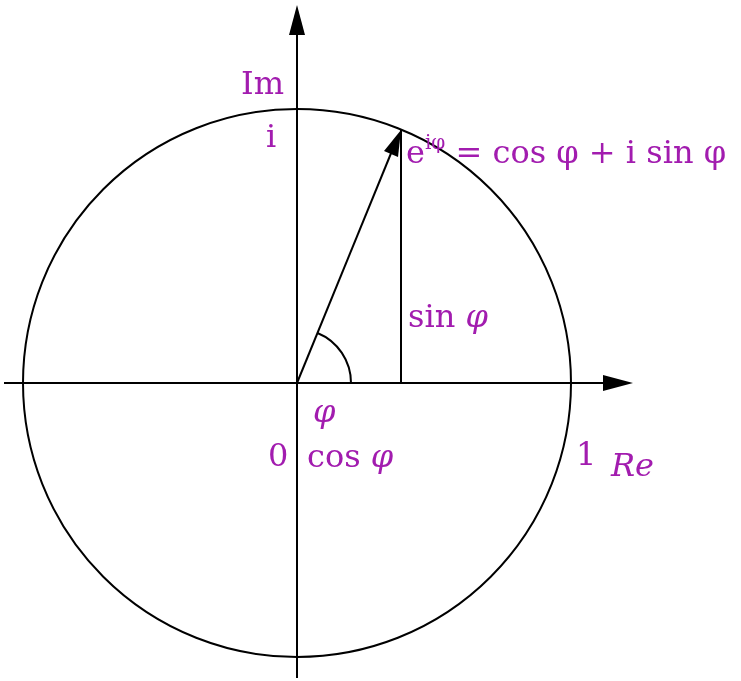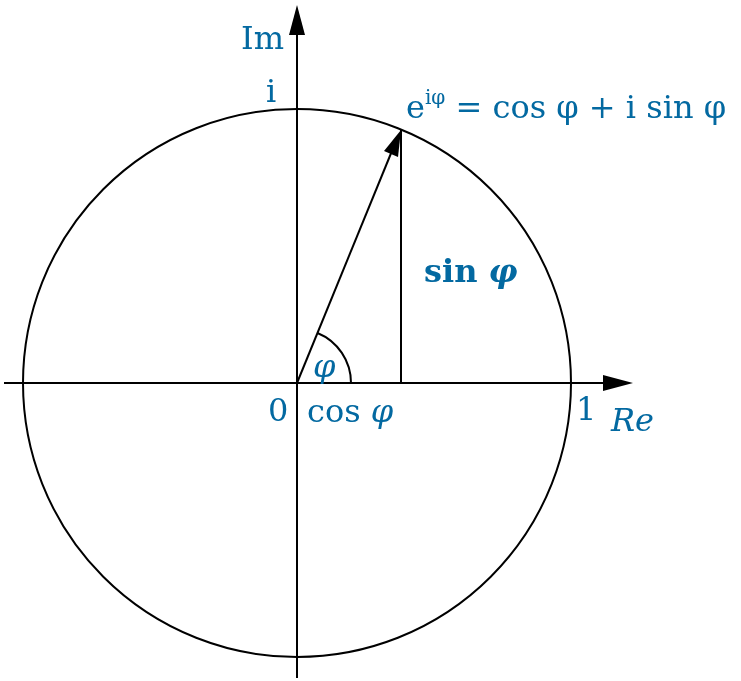--- a/index.html
+++ b/index.html
@@ -1,18 +1,18 @@
 <!DOCTYPE html>
 <html><head>
   <meta charset="utf-8">
   <style>
     html, body { margin: 0; padding: 0; background: #ffffff; }
     body { width: 741px; height: 681px; overflow: hidden; position: relative; }
     #canvas { position: absolute; left: 0; top: 0; width: 741px; height: 681px; }
-    .lbl { position: absolute; font-family: "DejaVu Serif", "Liberation Serif", serif; color: #0369a1; white-space: nowrap; line-height: 1; }
+    .lbl { position: absolute; font-family: "DejaVu Serif", "Liberation Serif", serif; color: #a21caf; white-space: nowrap; line-height: 1; margin-top: 45px; }
     .big { font-size: 32px; }
     .it { font-style: italic; }
     sup { font-size: 20px; vertical-align: 14px; line-height: 0; }
   </style>
 </head>
 <body>
 
 <svg id="canvas" viewBox="0 0 741 681" xmlns="http://www.w3.org/2000/svg">
 
   <circle cx="297" cy="383" r="274" fill="none" stroke="#000" stroke-width="2"></circle>
@@ -36,21 +36,21 @@
 <div class="lbl big" style="left:611px; top:404px;font-style:italic;">Re</div>
 <div class="lbl big" style="left:576px; top:393px;">1</div>
 <div class="lbl big" style="left:268px; top:394px;">0</div>
 <div class="lbl big it" style="left:313px; top:350px;">φ</div>
 
 <div class="lbl big" style="left:307px; top:395px;">
   <span>cos</span>
   <span class="it">φ</span>
 </div>
 
-<div class="lbl big" style="left:424px; top:255px;font-weight:bold;">
+<div class="lbl big" style="left:408px; top:255px;">
   <span>sin</span>
   <span class="it">φ</span>
 </div>
 
 <div class="lbl big" style="left:406px; top:91px;">
   <span>e</span><sup>iφ</sup>
   <span>= cos φ + i sin φ</span>
 </div>
 
 </body></html>

